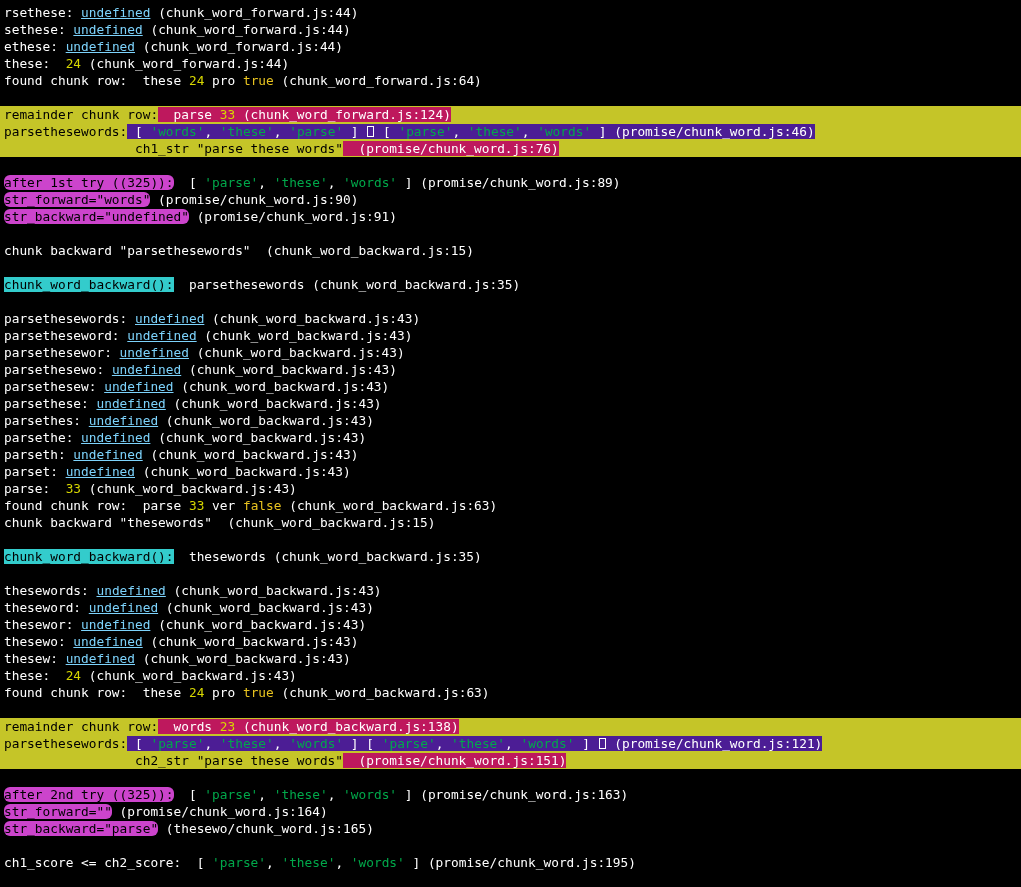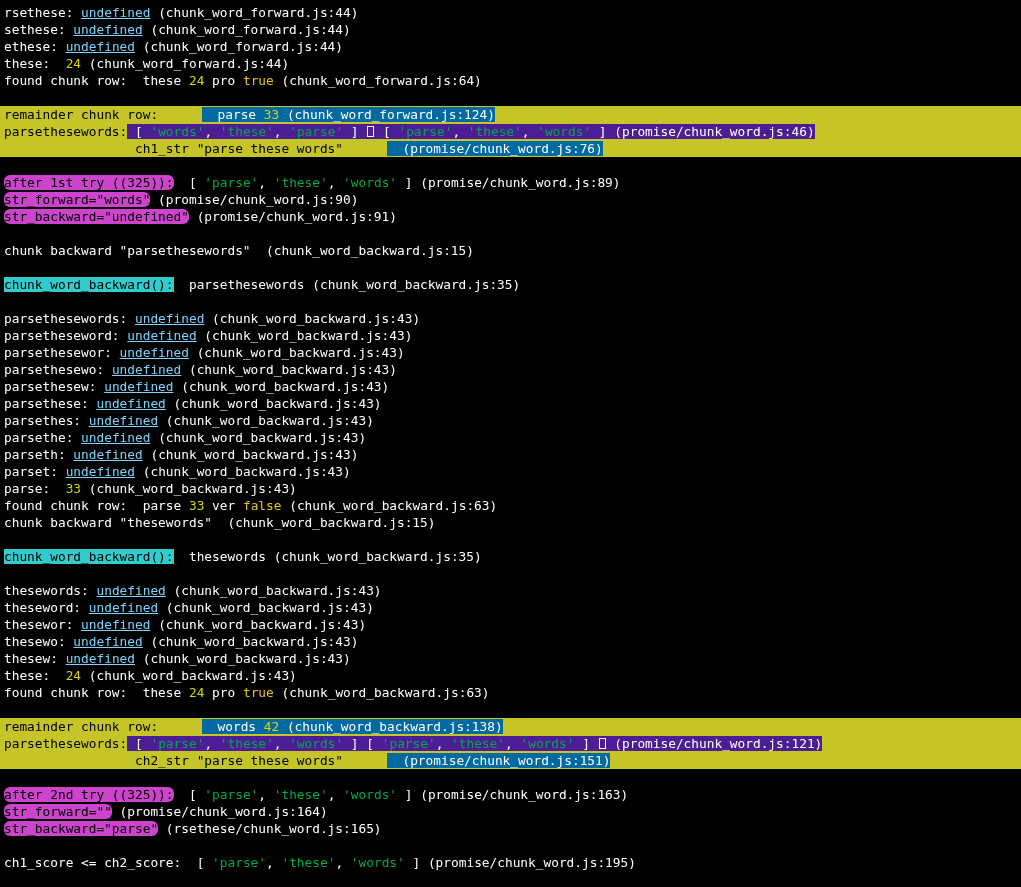--- a/index.html
+++ b/index.html
@@ -50,23 +50,22 @@
   
   .inset-black {
     background: #4c1d95;
   }
   
   .band-yellow {
     background: #c5c528;
     color: #000000;
   }
   .band-yellow .tail {
-    background: #0369a1;
+    background: #be185d;
     color: #ffffff;
-    margin-left: 44px;
   }
   .tofu {
     display: inline-block;
     width: 7px;
     height: 11px;
     border: 1px solid #ffffff;
     box-sizing: border-box;
     vertical-align: -1px;
     margin: 0 1px;
   }
@@ -153,31 +152,31 @@
   <div class="line"><span class="t-white">thesewo:</span><span class="t-white"> </span><span class="t-gray">undefined</span><span class="t-white"> </span><span class="t-white">(chunk_word_backward.js:43)</span></div>
 
   <div class="line"><span class="t-white">thesew:</span><span class="t-white"> </span><span class="t-gray">undefined</span><span class="t-white"> </span><span class="t-white">(chunk_word_backward.js:43)</span></div>
 
   <div class="line"><span class="t-white">these:</span><span class="t-white">  </span><span class="t-num">24</span><span class="t-white"> </span><span class="t-white">(chunk_word_backward.js:43)</span></div>
 
   <div class="line"><span class="t-white">found chunk row:</span><span class="t-white">  </span><span class="t-white">these</span><span class="t-white"> </span><span class="t-num">24</span><span class="t-white"> </span><span class="t-white">pro</span><span class="t-white"> </span><span class="t-bool">true</span><span class="t-white"> </span><span class="t-white">(chunk_word_backward.js:63)</span></div>
 
   <div class="line blank"></div>
 
-  <div class="line band-yellow"><span>remainder chunk row:</span><span class="tail">  <span class="t-white">words</span><span class="t-white"> </span><span class="t-num">42</span><span class="t-white"> </span><span class="t-white">(chunk_word_backward.js:138)</span></span></div>
+  <div class="line band-yellow"><span>remainder chunk row:</span><span class="tail">  <span class="t-white">words</span><span class="t-white"> </span><span class="t-num">23</span><span class="t-white"> </span><span class="t-white">(chunk_word_backward.js:138)</span></span></div>
 
   <div class="line band-yellow"><span>parsethesewords:</span><span class="inset-black"> <span class="t-punc">[</span> <span class="t-str">'parse'</span><span class="t-punc">,</span> <span class="t-str">'these'</span><span class="t-punc">,</span> <span class="t-str">'words'</span> <span class="t-punc">]</span> <span class="t-punc">[</span> <span class="t-str">'parse'</span><span class="t-punc">,</span> <span class="t-str">'these'</span><span class="t-punc">,</span> <span class="t-str">'words'</span> <span class="t-punc">]</span> <span class="tofu"></span> <span class="t-white">(promise/chunk_word.js:121)</span></span></div>
 
   <div class="line band-yellow"><span>                 </span><span>ch2_str</span><span> </span><span>"parse these words"</span><span class="tail">  <span class="t-white">(promise/chunk_word.js:151)</span></span></div>
 
   <div class="line blank"></div>
 
   <div class="line"><span class="hl-magenta">after 2nd try ((325)):</span><span class="t-white">  </span><span class="t-punc">[</span> <span class="t-str">'parse'</span><span class="t-punc">,</span> <span class="t-str">'these'</span><span class="t-punc">,</span> <span class="t-str">'words'</span> <span class="t-punc">]</span> <span class="t-white">(promise/chunk_word.js:163)</span></div>
 
   <div class="line"><span class="hl-magenta">str_forward=""</span><span class="t-white"> </span><span class="t-white">(promise/chunk_word.js:164)</span></div>
 
-  <div class="line"><span class="hl-magenta">str_backward="parse"</span><span class="t-white"> </span><span class="t-white">(rsethese/chunk_word.js:165)</span></div>
+  <div class="line"><span class="hl-magenta">str_backward="parse"</span><span class="t-white"> </span><span class="t-white">(thesewo/chunk_word.js:165)</span></div>
 
   <div class="line blank"></div>
 
   <div class="line"><span class="t-white">ch1_score &lt;= ch2_score:</span><span class="t-white">  </span><span class="t-punc">[</span> <span class="t-str">'parse'</span><span class="t-punc">,</span> <span class="t-str">'these'</span><span class="t-punc">,</span> <span class="t-str">'words'</span> <span class="t-punc">]</span> <span class="t-white">(promise/chunk_word.js:195)</span></div>
 
 </div>
 
 </body></html>

